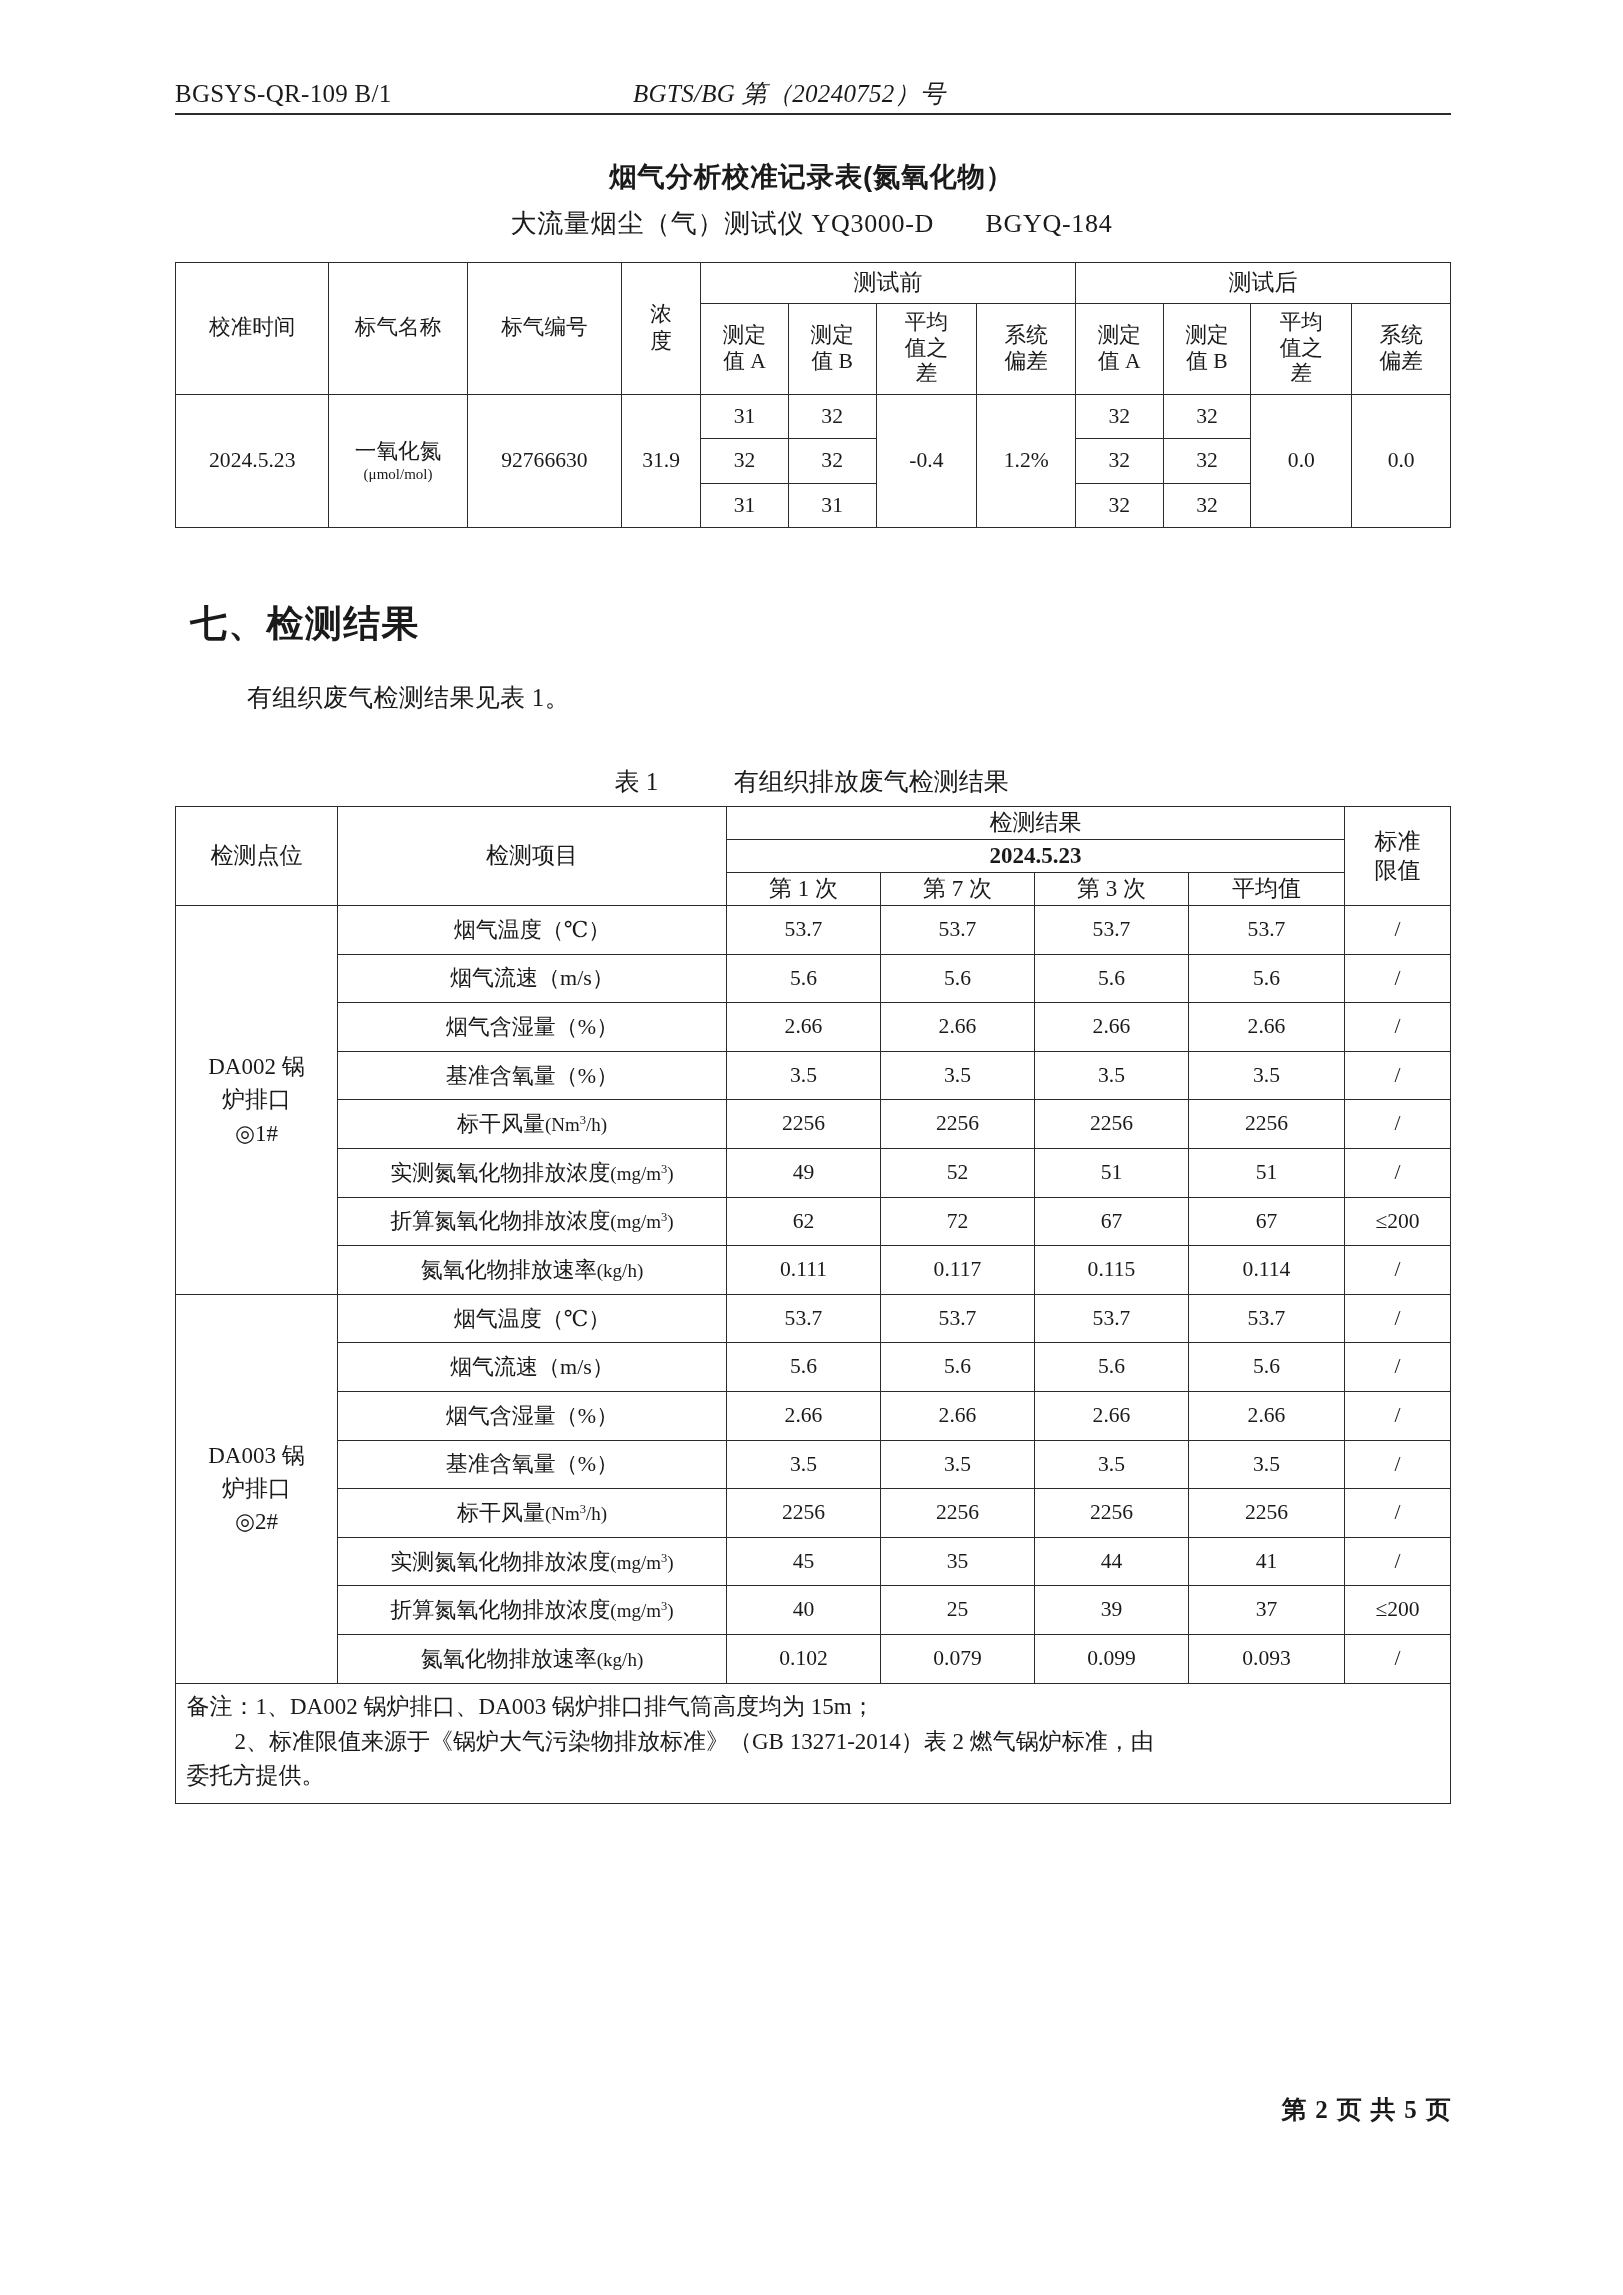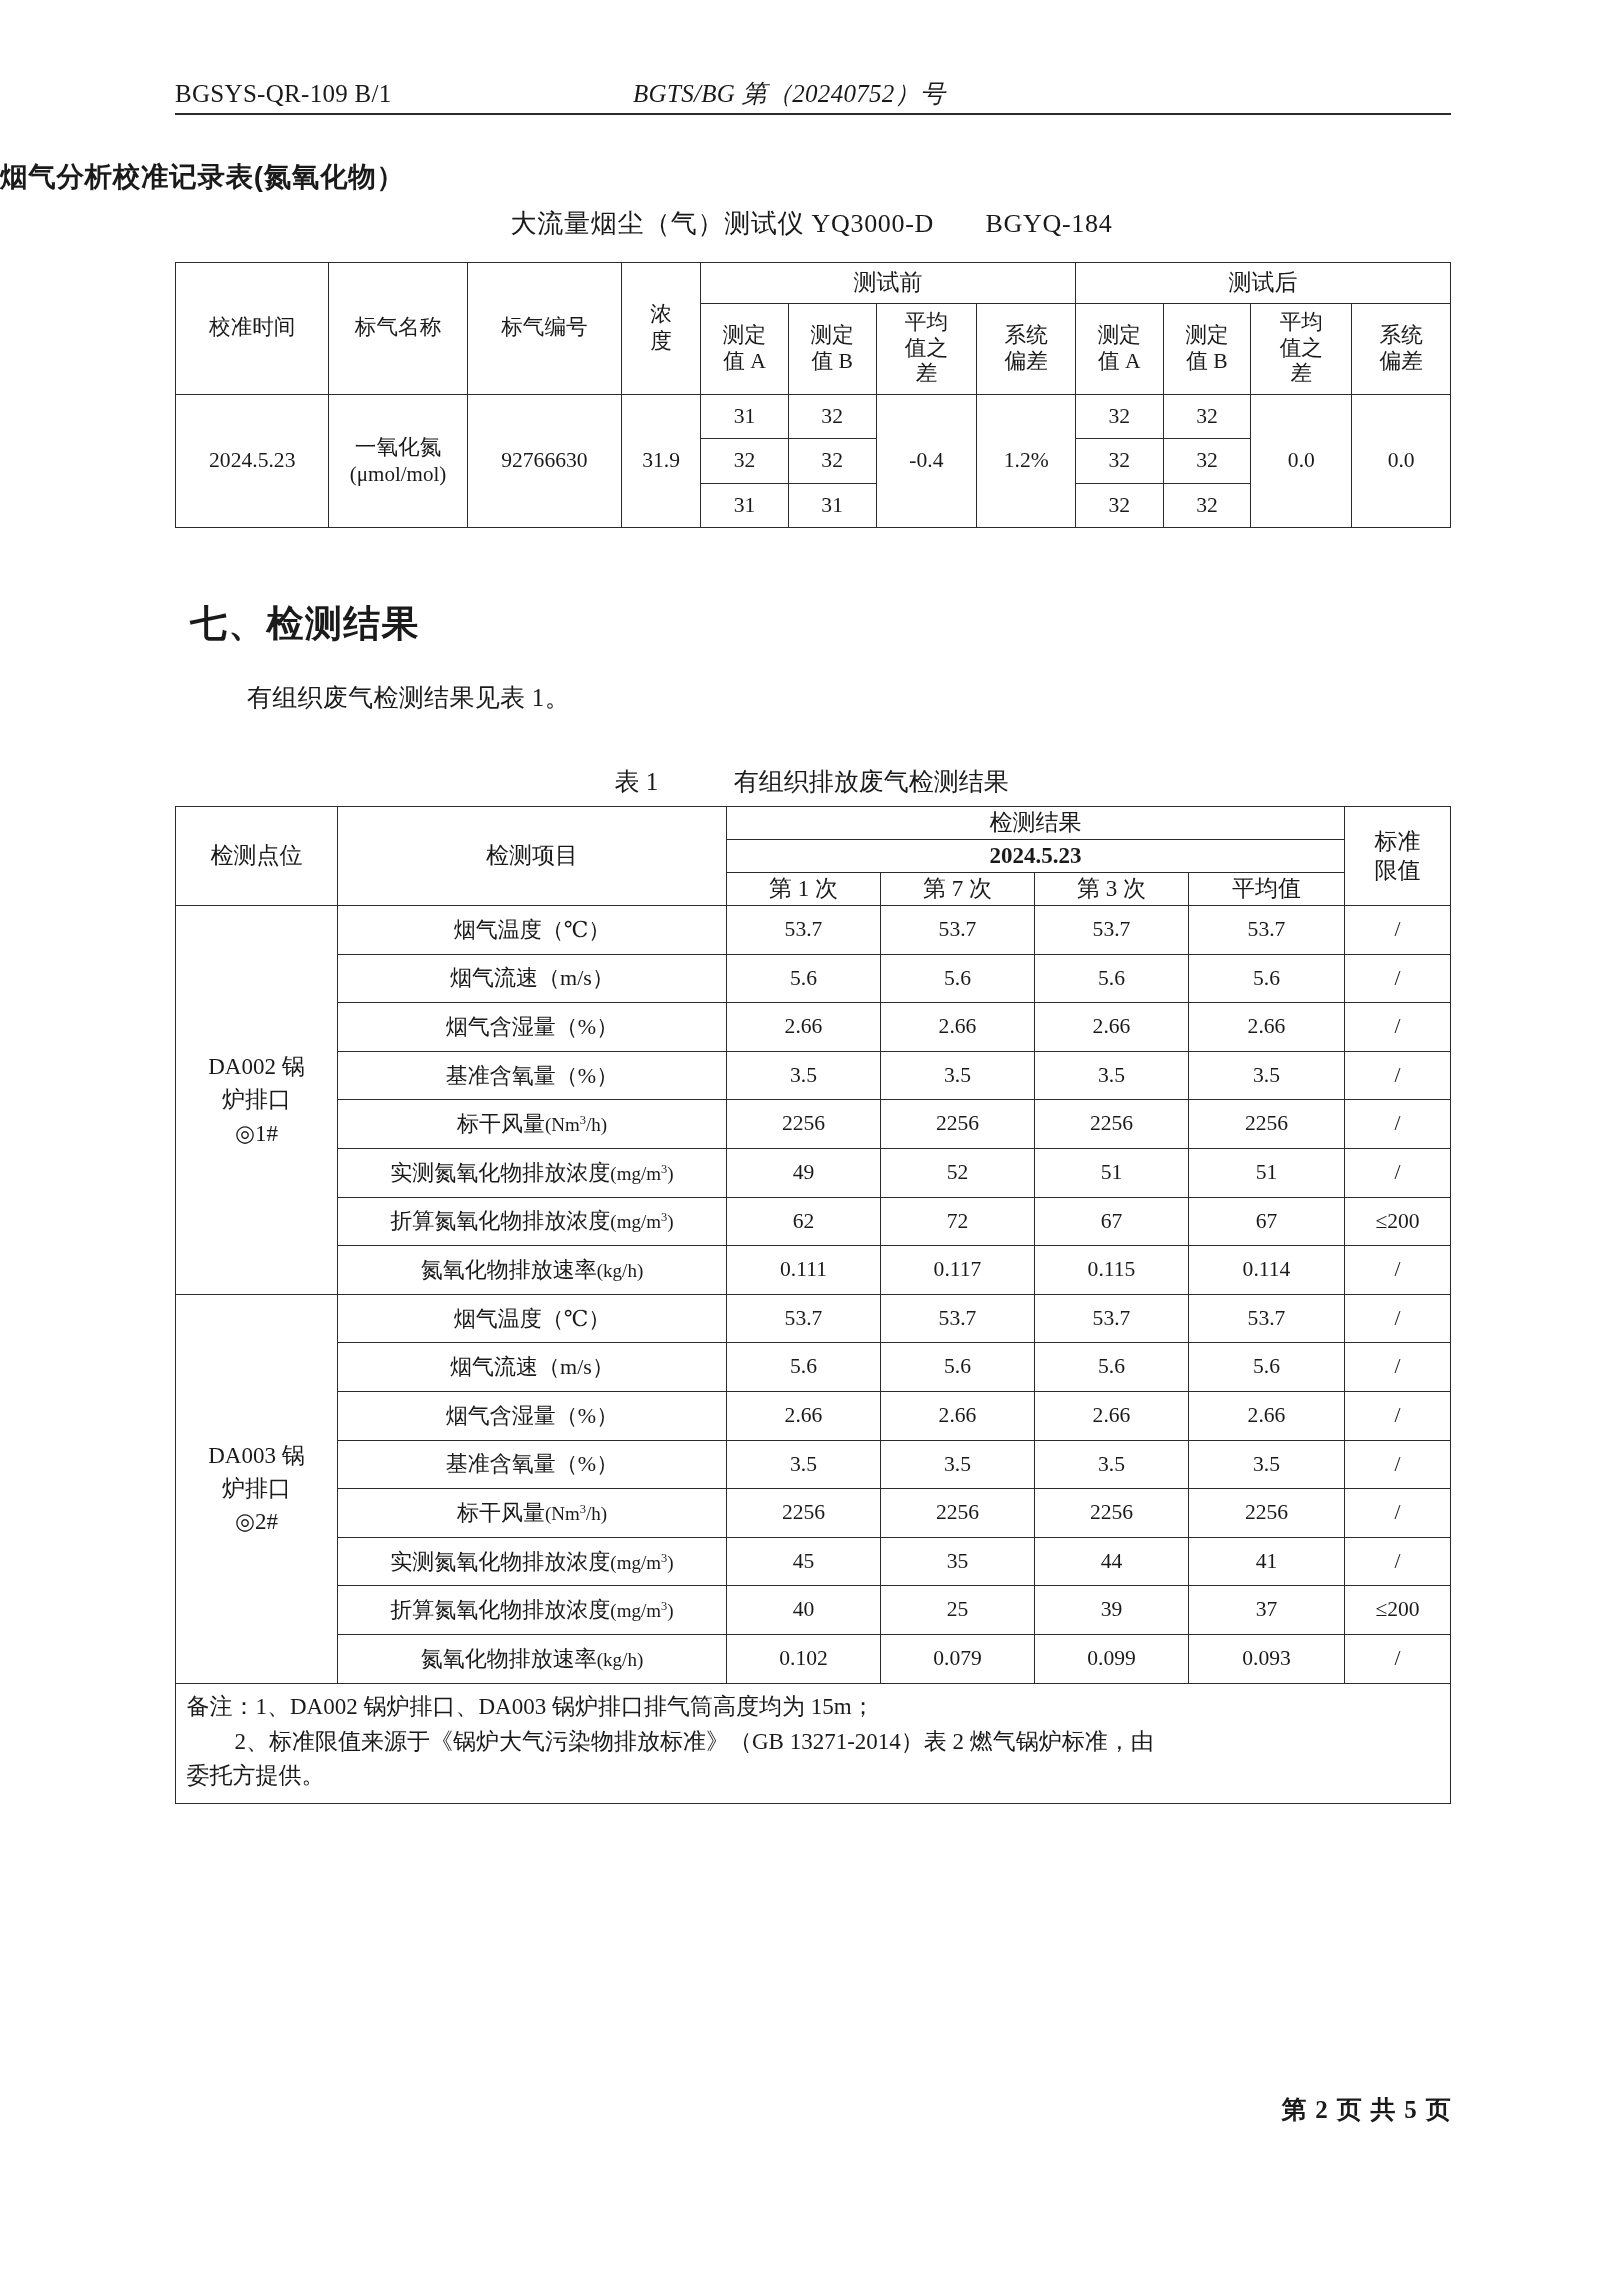--- a/index.html
+++ b/index.html
@@ -44,20 +44,21 @@
     width: 1276px;
     height: 2px;
     background: #2b2b2b;
   }
 
   
   .form-title {
     position: absolute;
     left: 0; top: 159px;
     width: 1623px;
+    text-align: center;
     font-size: 27.5px;
     font-weight: bold;
     font-family: "Liberation Sans", "DejaVu Sans", sans-serif;
     letter-spacing: 0.7px;
   }
   .form-subtitle {
     position: absolute;
     left: 0; top: 206px;
     width: 1623px;
     text-align: center;
@@ -87,21 +88,21 @@
     left: 175px;
     top: 262px;
     width: 1276px;
     font-size: 21.6px;
   }
   #calib-table th { font-size: 21.6px; }
   #calib-table .grp-head { font-size: 23px; height: 37px; }
   #calib-table .vert-head { height: 128px; }
   #calib-table .narrow-head { line-height: 1.18; }
   #calib-table .cg-name { line-height: 1.3; }
-  #calib-table .cg-name .sub { font-size: 21px; }
+  #calib-table .cg-name .sub { font-size: 15px; }
   #calib-table td.mini { height: 41px; font-size: 21.6px; }
   .nowrap-v { white-space: pre-line; }
 
   
   .section-heading {
     position: absolute;
     left: 190px;
     top: 599px;
     font-size: 37px;
     font-weight: bold;

